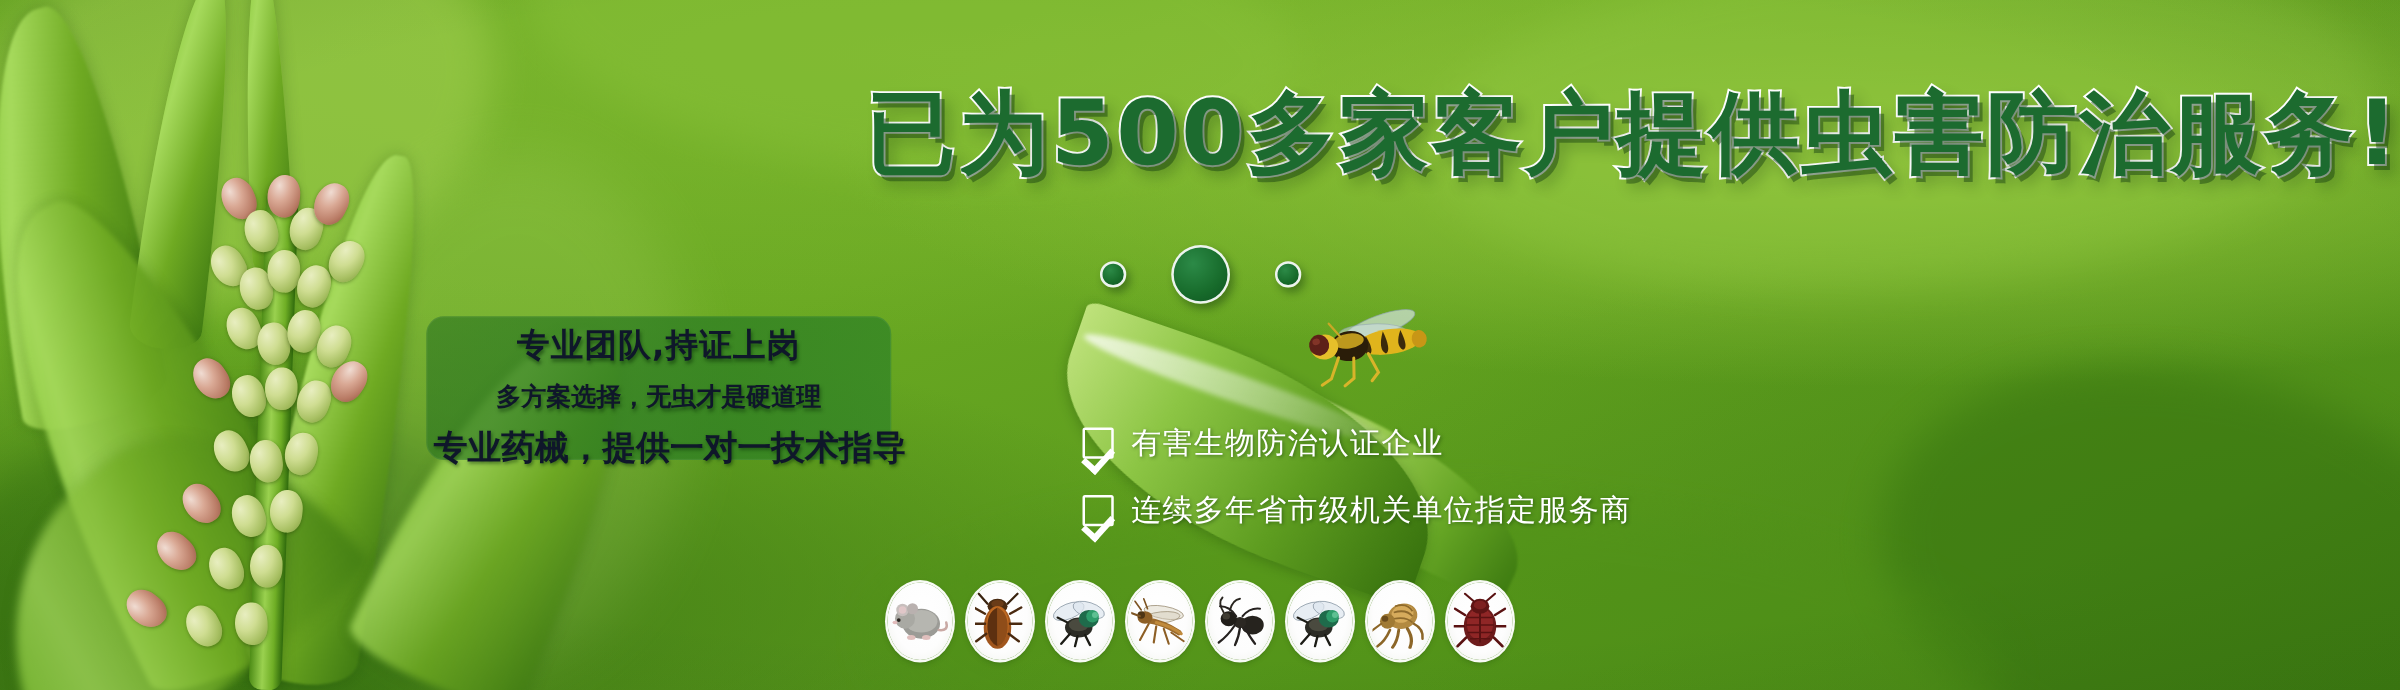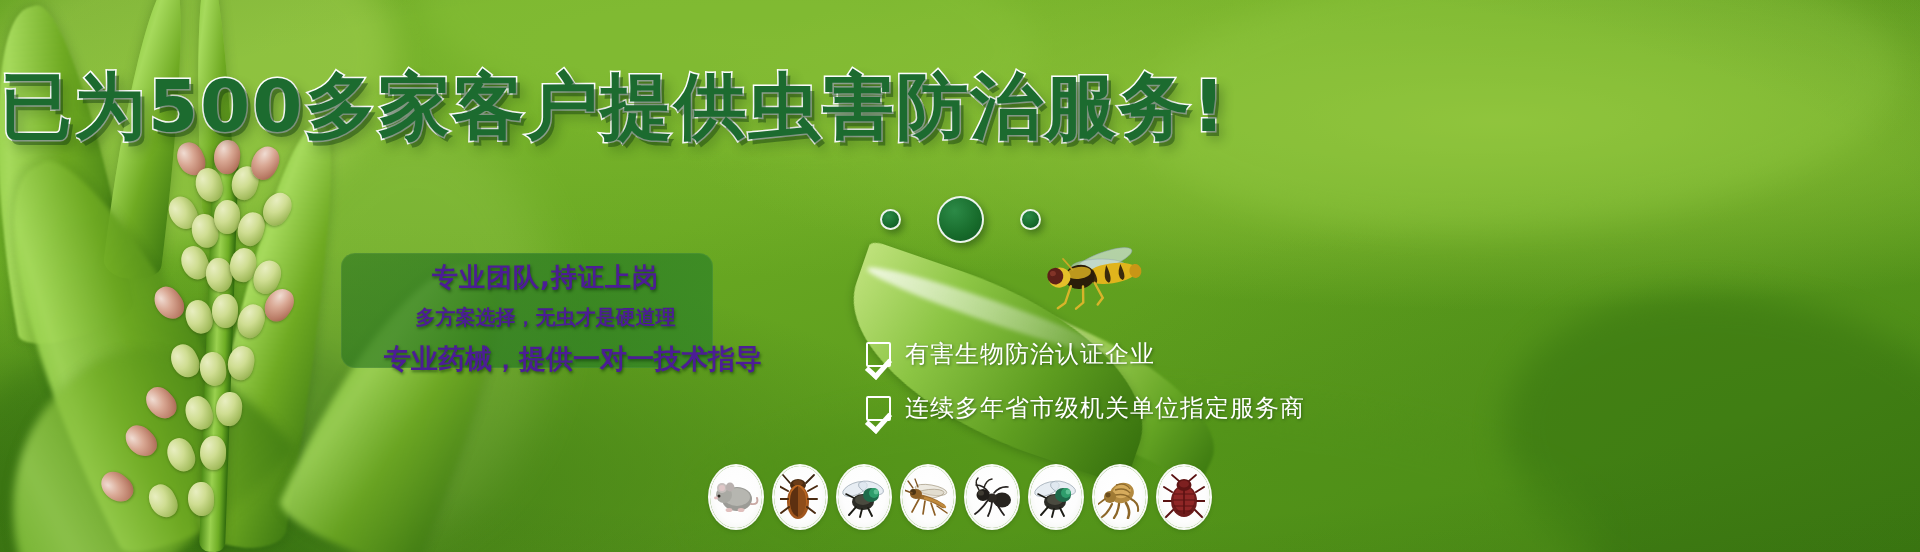--- a/index.html
+++ b/index.html
@@ -99,21 +99,21 @@
     filter:blur(1px);
     opacity:.95;
   }
 
   
   .fly { position:absolute; left:1040px; top:248px; width:120px; height:60px; transform:rotate(-8deg); }
 
   
   .headline {
     position:absolute; left:0; top:70px; width:1920px;
-    text-align:left;
+    text-align:right;
     font-size:72px;
     line-height:1;
     font-weight:bold;
     letter-spacing:2px;
     color:#1c6b2f;
     -webkit-text-stroke:3px #ffffff;
     paint-order:stroke fill;
     text-shadow:
       4px 5px 0 rgba(12,52,14,.42),
       7px 8px 12px rgba(10,40,10,.3);
@@ -143,25 +143,24 @@
     box-shadow:inset 0 0 0 1px rgba(255,255,255,.06);
   }
   .panel-lines {
     position:absolute; left:341px; top:258px; width:372px;
     padding:0 6px;
     text-align:center;
     color:#ffffff;
   }
   .pl {
     font-weight:bold;
-    color:#4c1d95;
+    color:#0f172a;
     text-shadow:1px 2px 3px rgba(10,45,8,.55);
     white-space:nowrap;
     font-family:"DejaVu Sans","Liberation Sans",sans-serif;
-    margin-left:37px;
   }
   .pl1 { font-size:26px; line-height:38px; letter-spacing:1px; }
   .pl2 { font-size:20px; line-height:42px; letter-spacing:0px; }
   .pl3 { font-size:27px; line-height:42px; letter-spacing:0px; }
 
   
   .checks {
     position:absolute; left:866px; top:338px; width:560px;
     display:flex; flex-direction:column; gap:22px;
   }

